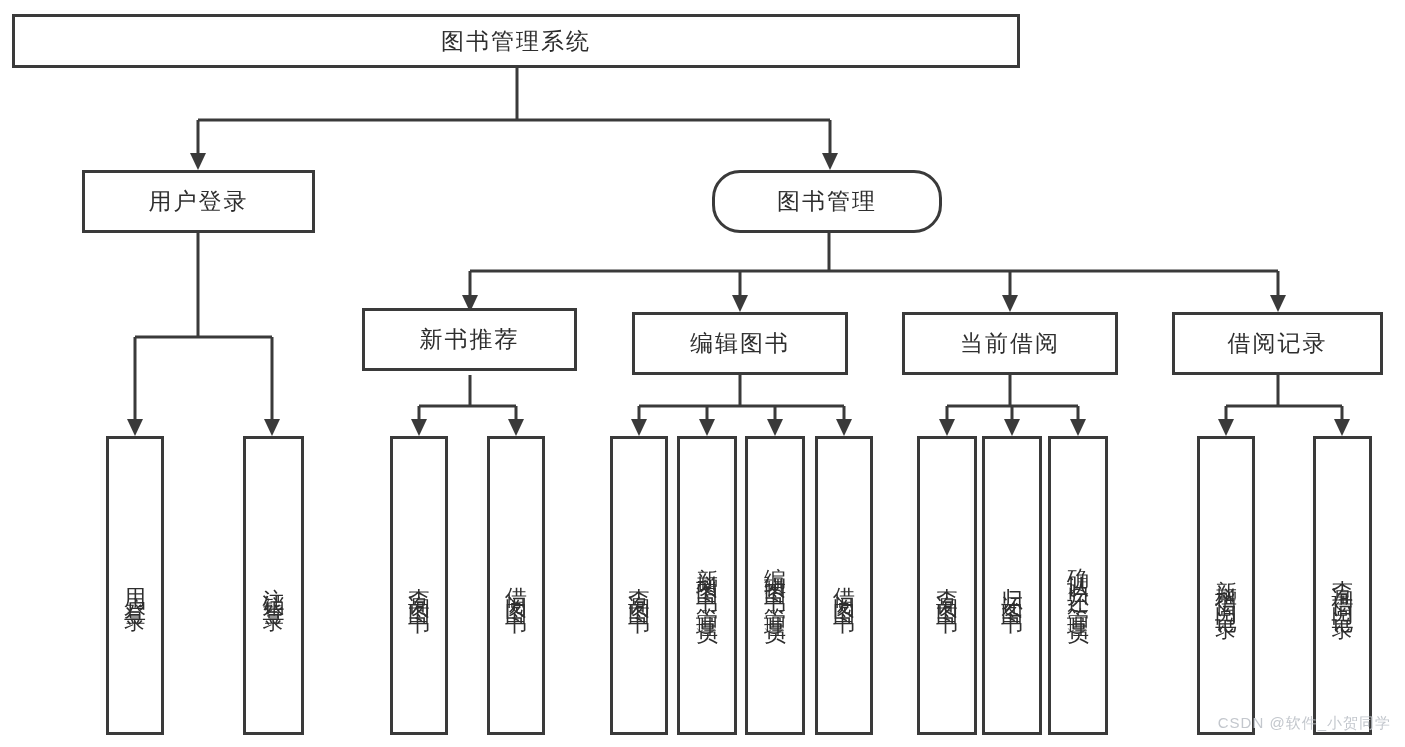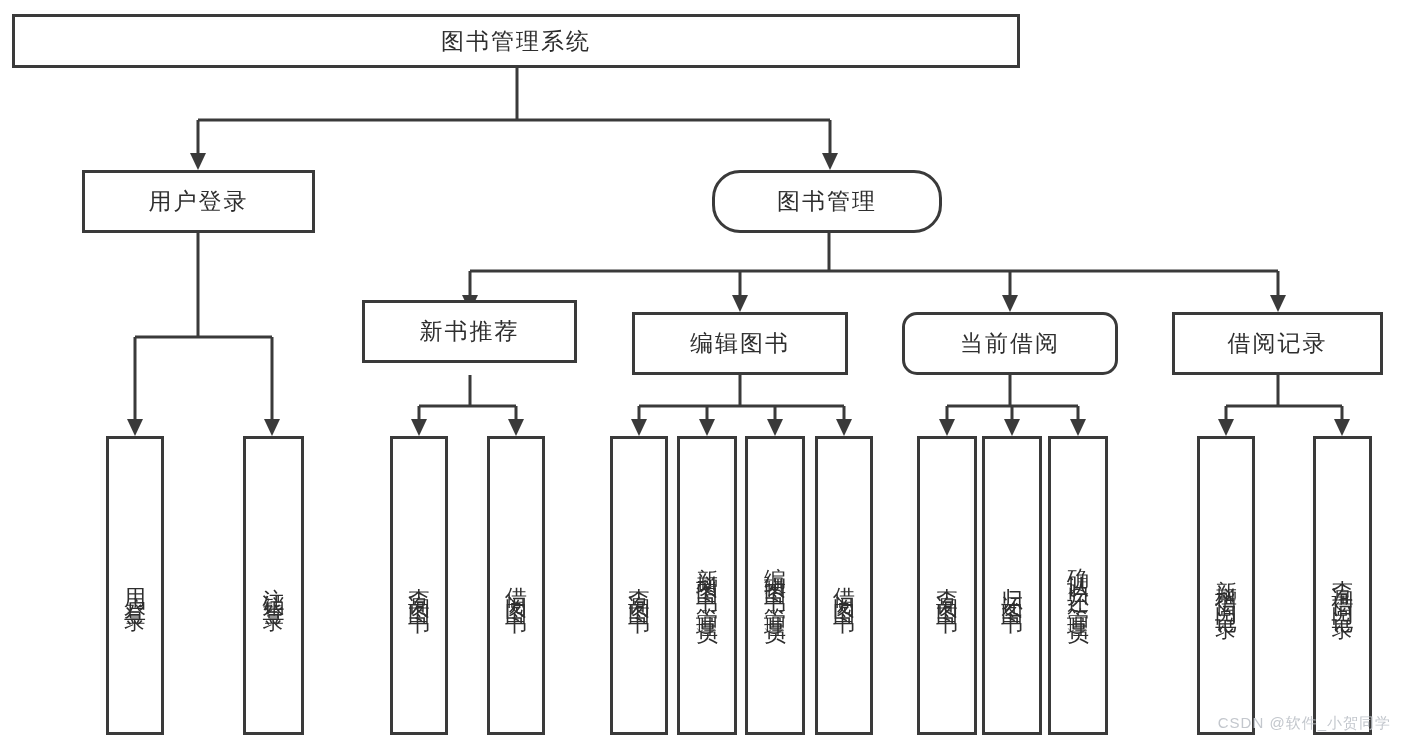--- a/index.html
+++ b/index.html
@@ -42,23 +42,23 @@
     letter-spacing: 8px;
     line-height: 1;
     white-space: nowrap;
   }
   
   #n-root            { left: 12px;   top: 14px;  width: 1008px; height: 54px; }
   
   #n-user-login      { left: 82px;   top: 170px; width: 233px;  height: 63px; }
   #n-book-mgmt       { left: 712px;  top: 170px; width: 230px;  height: 63px; border-radius: 28px; }
   
-  #n-new-book-rec    { left: 362px;  top: 300px; width: 215px;  height: 63px; }
+  #n-new-book-rec    { left: 362px;  top: 308px; width: 215px;  height: 63px; }
   #n-book-borrow     { left: 632px;  top: 312px; width: 216px;  height: 63px; }
-  #n-current-borrow  { left: 902px;  top: 312px; width: 216px;  height: 63px; border-radius: 15px; }
+  #n-current-borrow  { left: 902px;  top: 312px; width: 216px;  height: 63px; }
   #n-borrow-records  { left: 1172px; top: 312px; width: 211px;  height: 63px; }
   
   .leaf { top: 436px; height: 299px; }
   #n-leaf-user-login { left: 106px;  width: 58px; }
   #n-leaf-logout     { left: 243px;  width: 61px; }
   #n-rec-query       { left: 390px;  width: 58px; }
   #n-rec-borrow      { left: 487px;  width: 58px; }
   #n-bb-query        { left: 610px;  width: 58px; }
   #n-bb-add          { left: 677px;  width: 60px; }
   #n-bb-edit         { left: 745px;  width: 60px; }

